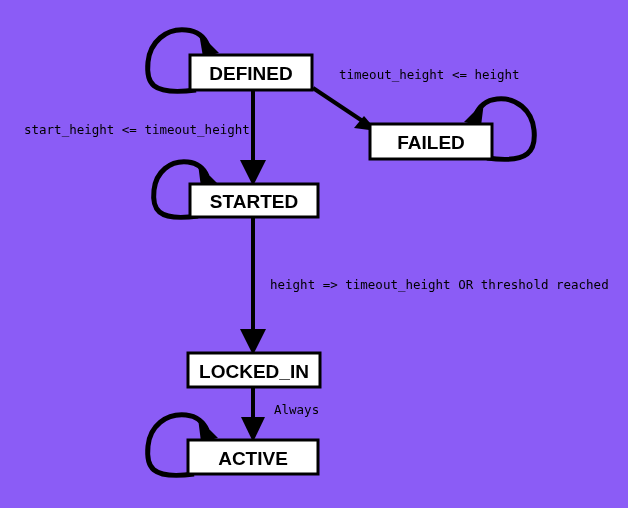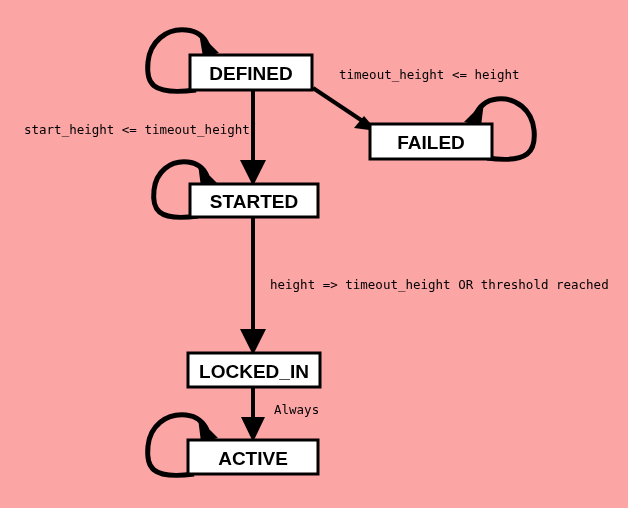--- a/index.html
+++ b/index.html
@@ -4,21 +4,21 @@
 <style>
   html, body {
     margin: 0;
     padding: 0;
     background: #ffffff;
   }
   #diagram-root {
     position: relative;
     width: 628px;
     height: 508px;
-    background: #fca5a5;
+    background: #8b5cf6;
     font-family: "Liberation Sans", sans-serif;
     overflow: hidden;
   }
   svg#diagram-svg {
     position: absolute;
     left: 0;
     top: 0;
     width: 628px;
     height: 508px;
   }

